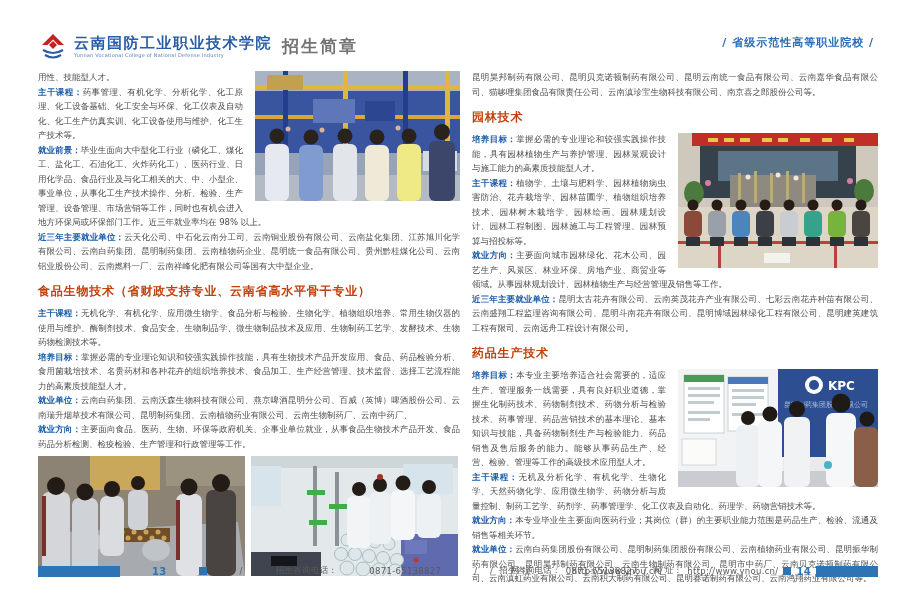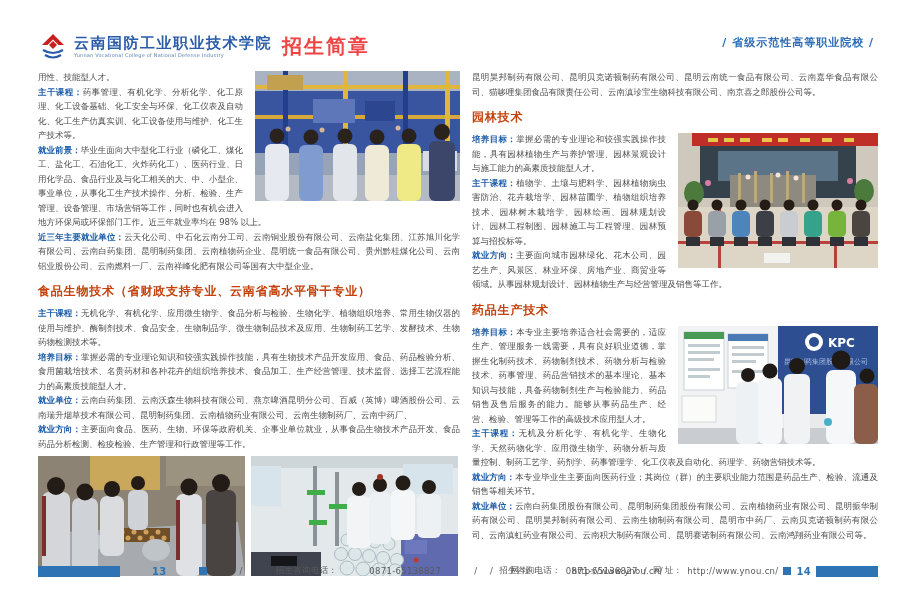--- a/index.html
+++ b/index.html
@@ -6,21 +6,21 @@
   .sheet {
     position:relative; width:900px; height:610px; background:#ffffff; overflow:hidden;
     font-family:"DejaVu Sans","Liberation Sans",sans-serif;
   }
   
   .header-left { position:absolute; left:38px; top:30px; display:flex; align-items:center; }
   .logo { width:30px; height:32px; flex:0 0 auto; }
   .school-block { margin-left:6px; }
   .school-cn { font-size:15px; font-weight:bold; color:#2a5da8; letter-spacing:1.5px; line-height:16px; }
   .school-en { font-size:5px; color:#5b82b5; letter-spacing:0.2px; margin-top:1px; }
-  .doc-title { font-size:20px; font-weight:bold; color:#ef4444; margin-left:10px; letter-spacing:2px; }
+  .doc-title { font-size:17px; font-weight:bold; color:#737373; margin-left:10px; letter-spacing:2px; }
   .badge { position:absolute; right:26px; top:35px; font-size:11px; font-weight:bold; color:#2a6cb8; letter-spacing:1px; }
   
   .page { position:absolute; top:70px; font-size:8.5px; line-height:14.5px; color:#4d4d4d; text-align:justify; }
   .page-left  { left:38px;  width:422px; }
   .page-right { left:472px; width:406px; }
   .para { margin:0; }
   .lbl { color:#1d5ca8; font-weight:bold; }
   .sec-title { color:#c2410c; font-size:12px; font-weight:bold; margin:10px 0 7px; letter-spacing:0.8px; line-height:16px; }
   .photo { float:right; margin:1px 0 6px 12px; }
   .photo svg { display:block; }
@@ -257,20 +257,21 @@
               <rect x="152" y="104" width="14" height="9"></rect>
               <rect x="176" y="104" width="14" height="9"></rect>
             </g>
         </g>
       </svg>
     </div>
 
     <p class="para"><span class="lbl">培养目标：</span><span>掌握必需的专业理论和较强实践操作技能，具有园林植物生产与养护管理、园林景观设计与施工能力的高素质技能型人才。</span></p>
     <p class="para"><span class="lbl">主干课程：</span><span>植物学、土壤与肥料学、园林植物病虫害防治、花卉栽培学、园林苗圃学、植物组织培养技术、园林树木栽培学、园林绘画、园林规划设计、园林工程制图、园林施工与工程管理、园林预算与招投标等。</span></p>
     <p class="para"><span class="lbl">就业方向：</span><span>主要面向城市园林绿化、花木公司、园艺生产、风景区、林业环保、房地产业、商贸业等领域。从事园林规划设计、园林植物生产与经营管理及销售等工作。</span></p>
+    <p class="para"><span class="lbl">近三年主要就业单位：</span><span>昆明太古花卉有限公司、云南英茂花卉产业有限公司、七彩云南花卉种苗有限公司、云南盛翔工程监理咨询有限公司、昆明斗南花卉有限公司、昆明博域园林绿化工程有限公司、昆明建英建筑工程有限司、云南远舟工程设计有限公司。</span></p>
 
     <h2 class="sec-title">药品生产技术</h2>
 
     <div class="photo">
       <svg width="200" height="118" viewBox="0 0 200 118">
         <rect width="200" height="118" fill="#e8eaec"></rect>
         <rect width="105" height="118" fill="#f1f3f4"></rect>
         <rect x="6" y="6" width="40" height="58" fill="#ffffff" stroke="#c9d2d6"></rect>
         <rect x="6" y="6" width="40" height="7" fill="#4a9a55"></rect>
         <g fill="#c2cbd0">

